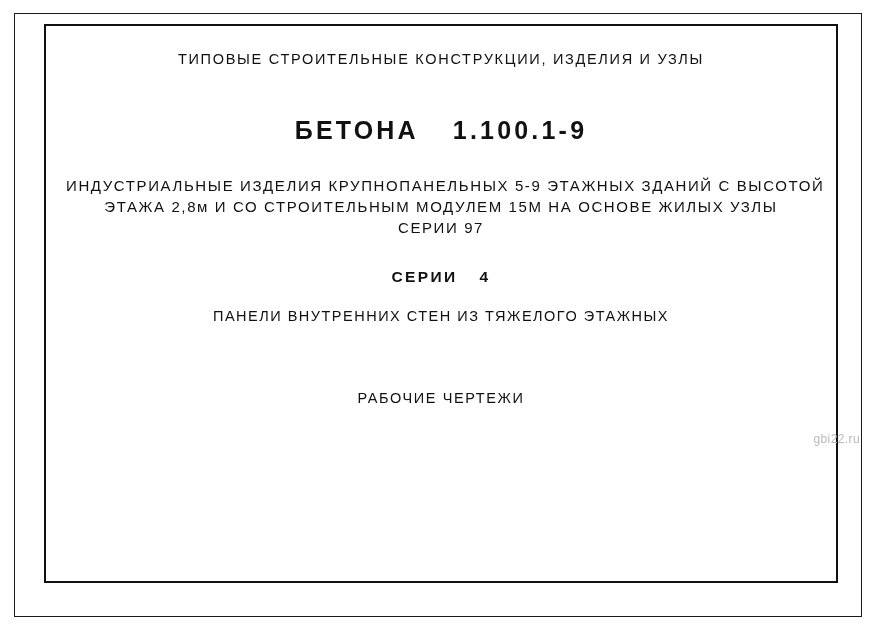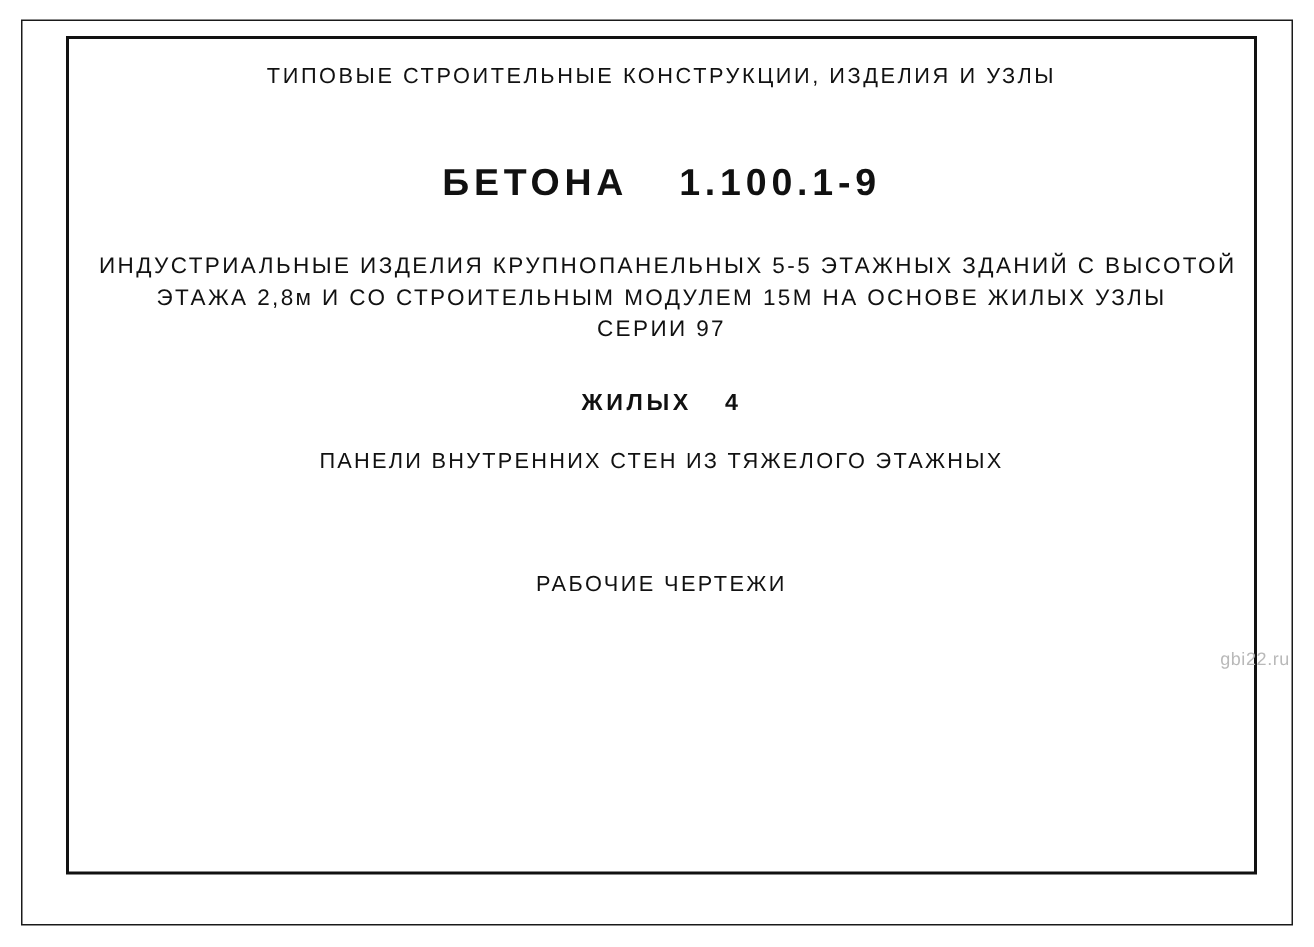--- a/index.html
+++ b/index.html
@@ -33,21 +33,21 @@
     top: 24px;
     width: 794px;
     height: 559px;
     border: 2px solid #111111;
     box-sizing: border-box;
     background: #ffffff;
   }
   .content {
     position: absolute;
     left: 44px;
-    top: 20px;
+    top: 28px;
     width: 794px;
     height: 418px;
     box-sizing: border-box;
     padding: 14px 22px 0 22px;
     text-align: center;
     color: #111111;
   }
   
   .line {
     letter-spacing: 1.6px;
@@ -115,27 +115,27 @@
 
   <div class="content">
 
     <div class="line header-line">ТИПОВЫЕ СТРОИТЕЛЬНЫЕ КОНСТРУКЦИИ, ИЗДЕЛИЯ И УЗЛЫ</div>
 
     <div class="line series-title">
       <span class="series-word">БЕТОНА</span><span>1.100.1-9</span>
     </div>
 
     <div class="desc">
-      <span class="line d1">ИНДУСТРИАЛЬНЫЕ ИЗДЕЛИЯ КРУПНОПАНЕЛЬНЫХ 5-5 ЭТАЖНЫХ ЗДАНИЙ С ВЫСОТОЙ</span>
+      <span class="line d1">ИНДУСТРИАЛЬНЫЕ ИЗДЕЛИЯ КРУПНОПАНЕЛЬНЫХ 5-9 ЭТАЖНЫХ ЗДАНИЙ С ВЫСОТОЙ</span>
       <span class="line d2">ЭТАЖА 2,8м И СО СТРОИТЕЛЬНЫМ МОДУЛЕМ 15М НА ОСНОВЕ ЖИЛЫХ УЗЛЫ</span>
       <span class="line d3">СЕРИИ 97</span>
     </div>
 
     <div class="line issue">
-      <span>ЖИЛЫХ</span><span class="issue-num">4</span>
+      <span>СЕРИИ</span><span class="issue-num">4</span>
     </div>
 
     <div class="line subject">ПАНЕЛИ ВНУТРЕННИХ СТЕН ИЗ ТЯЖЕЛОГО ЭТАЖНЫХ</div>
 
     <div class="line working-drawings">РАБОЧИЕ ЧЕРТЕЖИ</div>
 
   </div>
 
   <div class="watermark">gbi22.ru</div>
 

